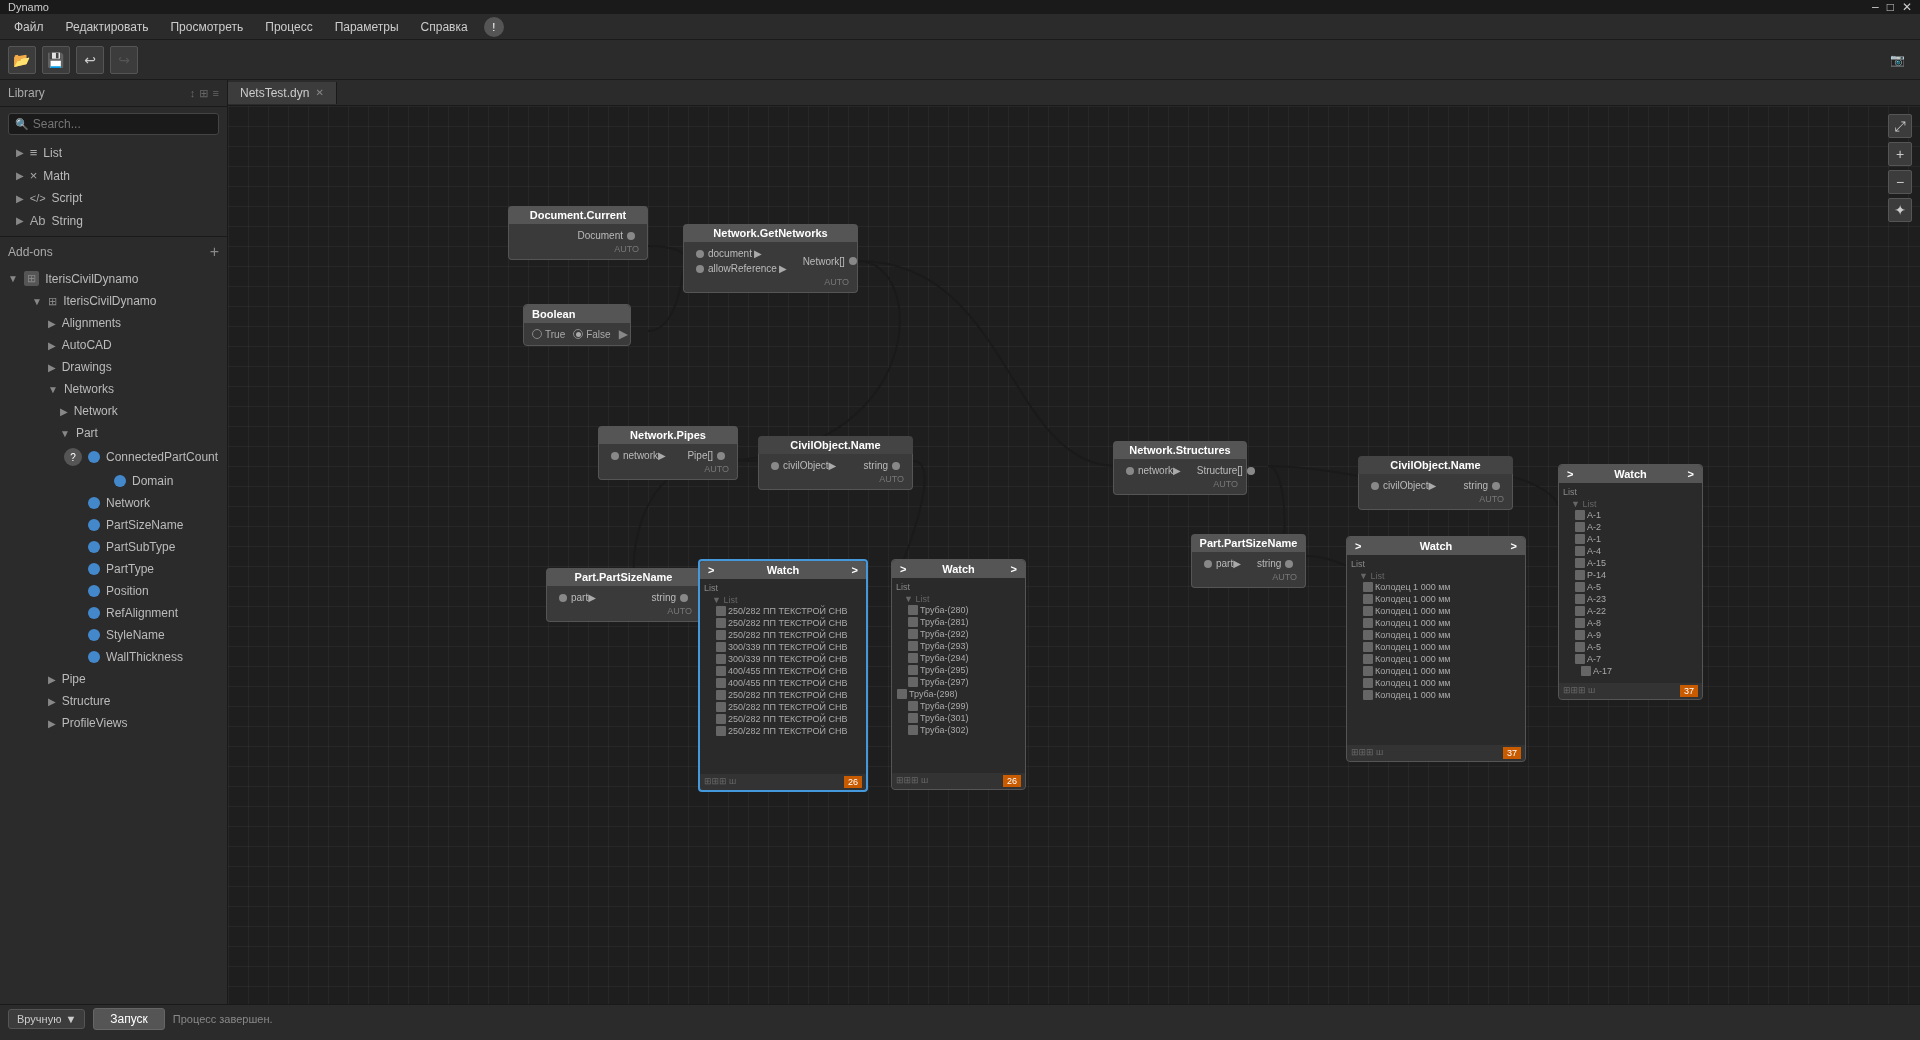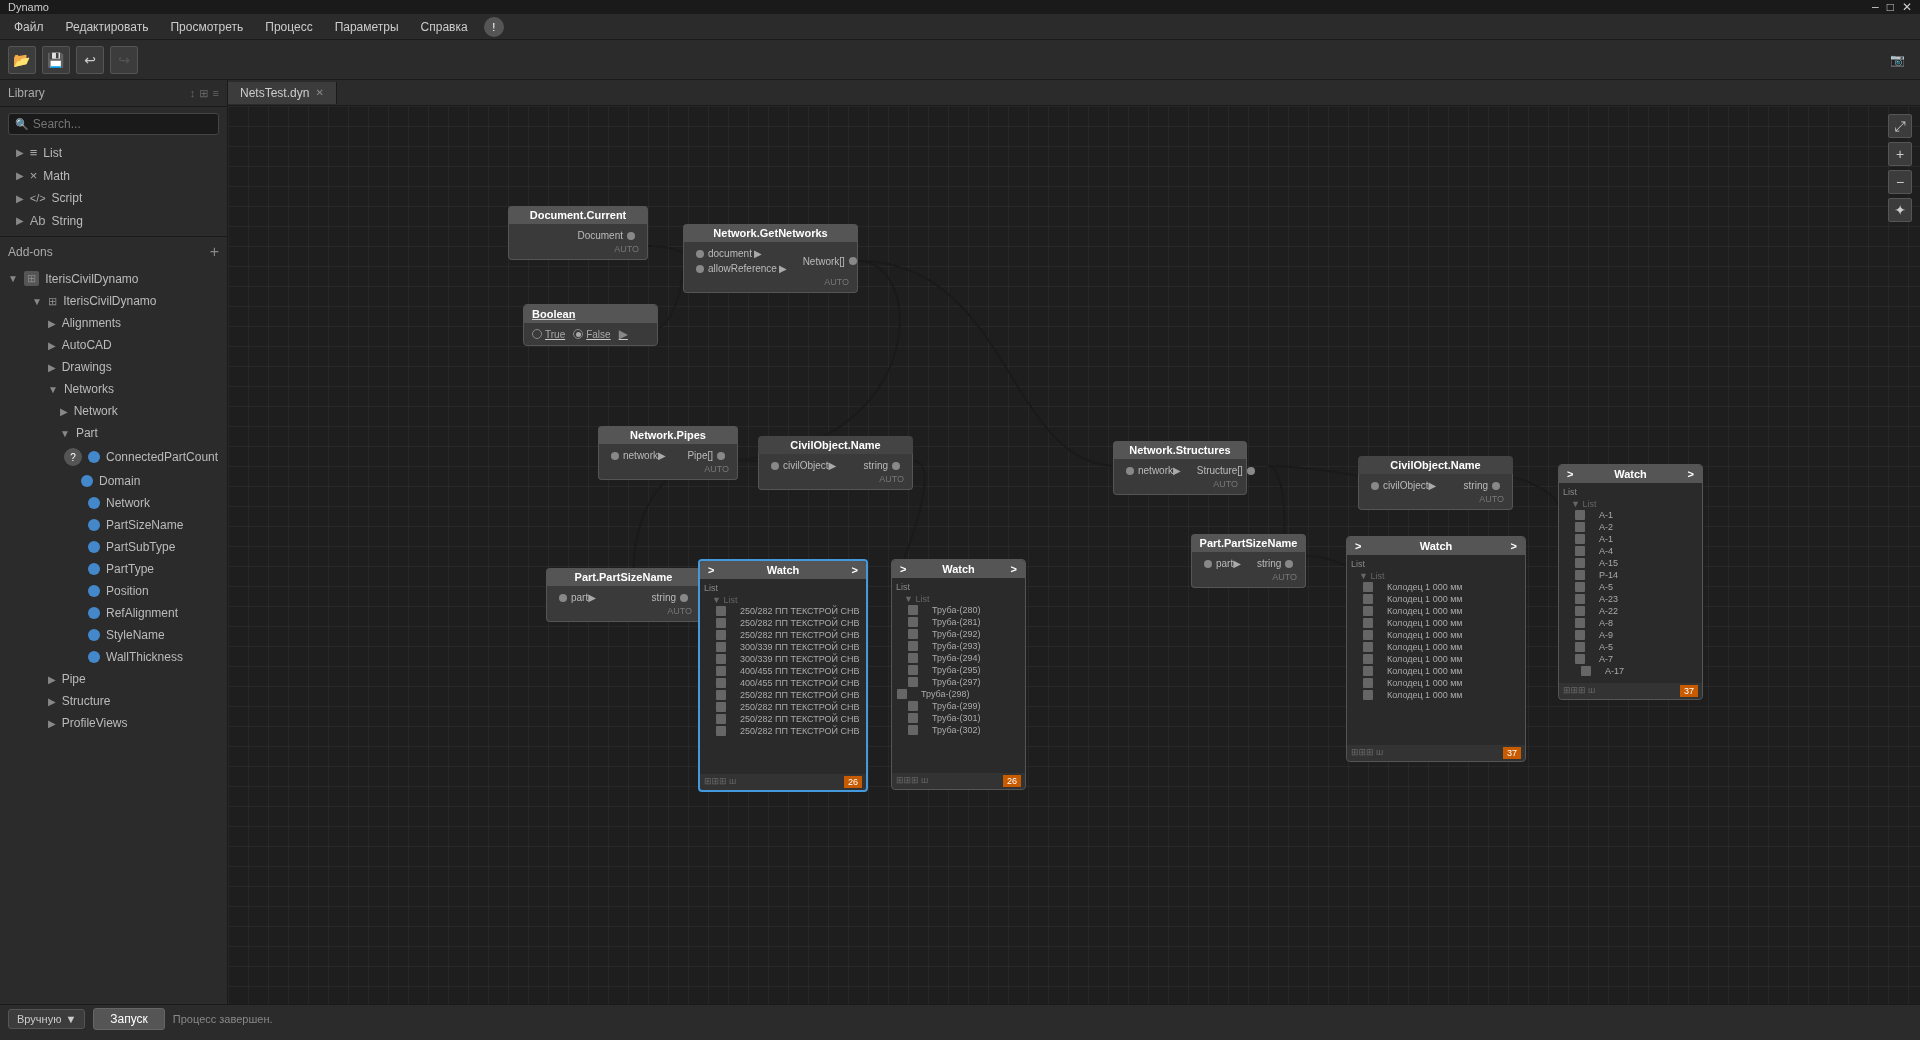--- a/index.html
+++ b/index.html
@@ -237,21 +237,21 @@
       font-size: 9px;
       color: #aaa;
       background: #2a2a2a;
       max-height: 200px;
       overflow: hidden;
     }
     .watch-list-header {
       color: #888; font-size: 9px; margin-bottom: 2px;
     }
     .watch-list-item {
-      display: flex; align-items: center; gap: 14px;
+      display: flex; align-items: center; gap: 2px;
       padding: 1px 0;
       font-size: 9px; color: #aaa;
     }
     .watch-list-icon {
       width: 10px; height: 10px;
       background: #666;
       border-radius: 1px;
       flex-shrink: 0;
     }
     .watch-footer {
@@ -454,21 +454,21 @@
       <div class="lib-item lib-sub3">
         <span class="arrow">▼</span>
         <span>Part</span>
       </div>
 
       <div class="lib-item" style="padding-left:64px;gap:6px;">
         <div class="question-badge">?</div>
         <span class="dot-icon dot-blue"></span>
         <span>ConnectedPartCount</span>
       </div>
-      <div class="lib-item" style="padding-left:57px;gap:6px;">
+      <div class="lib-item" style="padding-left:90px;gap:6px;">
         <div style="width:18px;"></div>
         <span class="dot-icon dot-blue"></span>
         <span>Domain</span>
       </div>
       <div class="lib-item" style="padding-left:64px;gap:6px;">
         <div style="width:18px;"></div>
         <span class="dot-icon dot-blue"></span>
         <span>Network</span>
       </div>
       <div class="lib-item" style="padding-left:64px;gap:6px;">
@@ -596,21 +596,21 @@
               <div class="node-port output">
                 <span>Network[]</span>
                 <span class="port-dot output"></span>
               </div>
             </div>
           </div>
           <div class="node-auto">AUTO</div>
         </div>
       </div>
 
-      <div class="boolean-node" style="left:295px;top:198px;width:135px;text-decoration:underline;">
+      <div class="boolean-node" style="left:295px;top:198px;width:108px;">
         <div class="boolean-header">
           <span>Boolean</span>
         </div>
         <div class="boolean-body">
           <div class="radio-option">
             <div class="radio-dot"></div>
             <span>True</span>
           </div>
           <div class="radio-option">
             <div class="radio-dot checked"></div>

